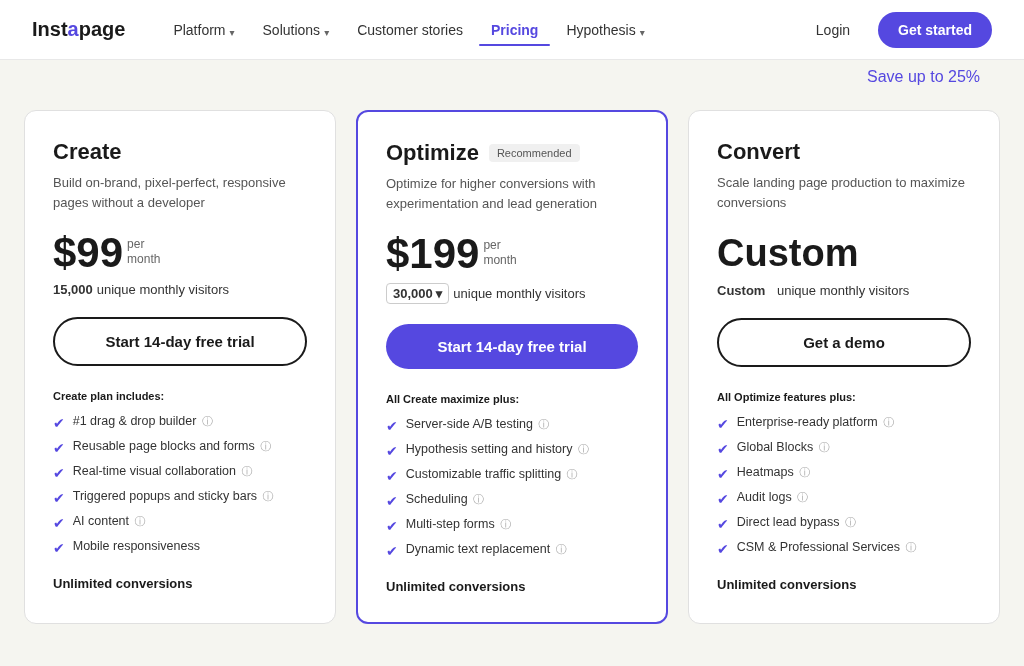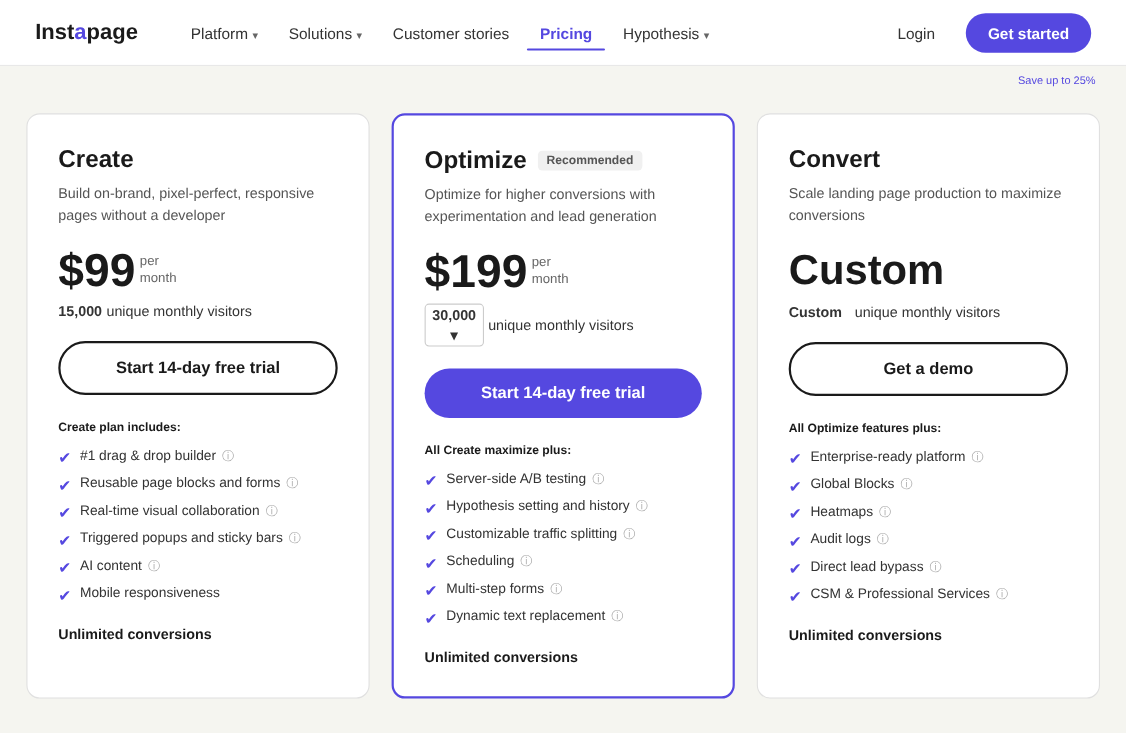--- a/index.html
+++ b/index.html
@@ -89,23 +89,23 @@
       border-radius: 24px;
       font-size: 14px;
       font-weight: 600;
       cursor: pointer;
       white-space: nowrap;
     }
 
     
     .save-banner {
       text-align: right;
-      padding: 8px 28px;
+      padding: 8px 44px;
       background: #f5f5f0;
-      font-size: 10px;
+      font-size: 16px;
       color: #5548e0;
       font-weight: 500;
     }
 
     
     .pricing-container {
       padding: 16px 24px 32px;
       background: #f5f5f0;
     }
 
@@ -136,21 +136,21 @@
       margin-bottom: 8px;
       display: flex;
       align-items: center;
       gap: 10px;
       text-align: right;
     }
     .recommended-badge {
       background: #f0f0f0;
       color: #555;
       font-size: 11px;
-      font-weight: 700;
+      font-weight: 400;
       padding: 3px 8px;
       border-radius: 4px;
     }
     .plan-description {
       font-size: 13px;
       color: #555;
       line-height: 1.5;
       margin-bottom: 20px;
     }
     .price-row {
@@ -189,21 +189,20 @@
       display: inline-flex;
       align-items: center;
       gap: 3px;
       background: #fff;
       border: 1px solid #ccc;
       border-radius: 4px;
       padding: 2px 6px;
       font-size: 13px;
       font-weight: 600;
       cursor: pointer;
-      flex-direction: column;
     }
     .cta-btn {
       width: 100%;
       padding: 14px;
       border-radius: 28px;
       font-size: 15px;
       font-weight: 600;
       cursor: pointer;
       border: 2px solid #1a1a1a;
       background: #fff;

